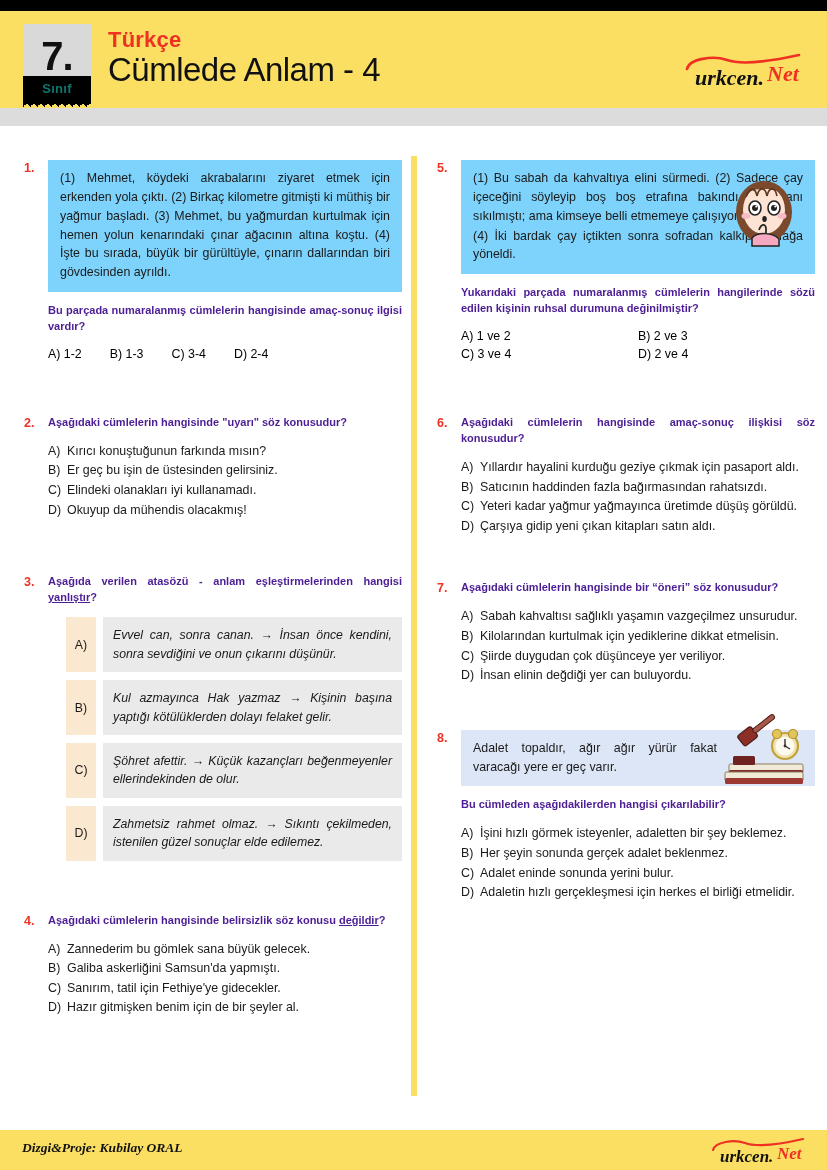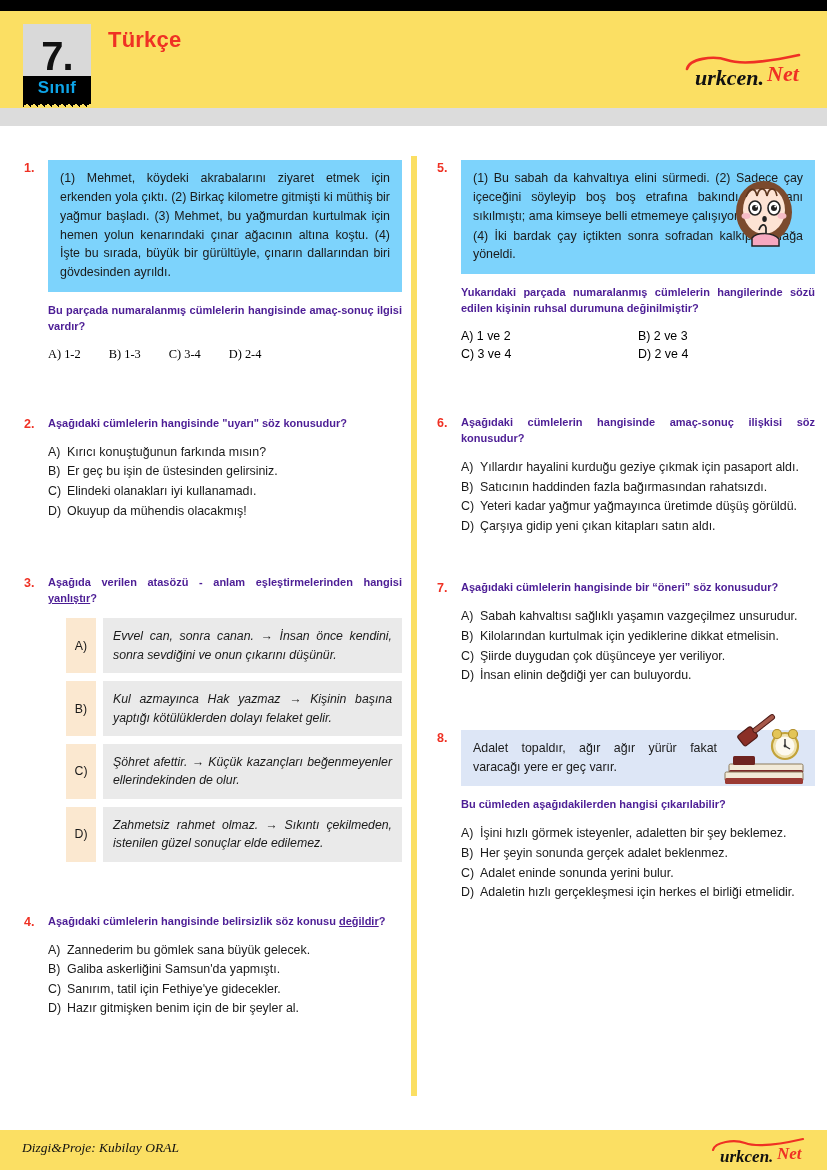--- a/index.html
+++ b/index.html
@@ -26,21 +26,21 @@
     position: relative;
   }
   .grade-num {
     font-size: 40px; font-weight: 700; line-height: 0.95;
     color: #111; letter-spacing: -1px; padding-bottom: 1px;
   }
   .grade-bottom {
     background: #000; width: 68px; height: 24px;
     display: flex; align-items: center; justify-content: center;
   }
-  .grade-label { color: #0ea5e9; font-size: 17px; font-weight: 600; letter-spacing: .3px; }
+  .grade-label { color: #0f766e; font-size: 13px; font-weight: 600; letter-spacing: .3px; }
   .zigzag {
     width: 68px; height: 7px;
     background:
       linear-gradient(135deg, #000 50%, transparent 50%) 0 0/7px 7px repeat-x,
       linear-gradient(225deg, #000 50%, transparent 50%) 0 0/7px 7px repeat-x;
   }
   .title-wrap { position: absolute; left: 108px; top: 18px; }
   .subject {
     color: #ef3124; font-size: 22px; font-weight: 700; line-height: 1;
     letter-spacing: .2px; margin-bottom: 2px;
@@ -91,21 +91,21 @@
 
   .opts { margin-top: 11px; }
   .opt {
     font-size: 12.4px; line-height: 1.5; color: #1a1a1a;
     display: flex; margin-bottom: 1px;
   }
   .opt .letter { flex: 0 0 auto; width: 19px; }
   .opt .txt { flex: 1 1 auto; text-align: justify; }
 
   .opts-inline { margin-top: 12px; display: flex; font-size: 12.4px; }
-  .opts-inline span { margin-right: 28px; font-family: Liberation Serif, serif; }
+  .opts-inline span { margin-right: 28px; }
 
   .opts-grid {
     margin-top: 12px; display: grid;
     grid-template-columns: 1fr 1fr; row-gap: 4px;
     font-size: 12.4px;
   }
 
   
   .prov-table { margin-top: 11px; margin-left: 18px; }
   .prov-row { display: flex; margin-bottom: 8px; }
@@ -132,21 +132,21 @@
   }
 
   
   .footer {
     position: absolute; bottom: 0; left: 0; width: 827px; height: 40px;
     background: #fbdf63;
   }
   .footer-credit {
     position: absolute; left: 22px; top: 10px;
     font-family: "Liberation Serif", serif;
-    font-style: italic; font-weight: 400;
+    font-style: italic; font-weight: 700;
     font-size: 13.5px; color: #111;
   }
   .footer-logo { position: absolute; right: 16px; top: 5px; width: 104px; height: 32px; }
 </style>
 </head>
 <body>
 
 <div class="page">
 
   <div class="topbar"></div>
@@ -157,20 +157,21 @@
         <span class="grade-num">7.</span>
       </div>
       <div class="grade-bottom">
         <span class="grade-label">Sınıf</span>
       </div>
       <div class="zigzag"></div>
     </div>
 
     <div class="title-wrap">
       <div class="subject">Türkçe</div>
+      <div class="maintitle">Cümlede Anlam - 4</div>
     </div>
 
     <div class="logo">
       <svg viewBox="0 0 130 44" width="130" height="44" aria-hidden="true">
         <path d="M8 20 C10 10, 34 6, 48 11 C62 16, 88 13, 120 6" stroke="#ef3124" stroke-width="2.6" fill="none" stroke-linecap="round"></path>
         <text x="16" y="36" font-family="Liberation Serif, serif" font-style="italic" font-weight="700" font-size="22" fill="#111">urkcen.</text>
         <text x="88" y="32" font-family="Liberation Serif, serif" font-style="italic" font-weight="700" font-size="22" fill="#ef3124">Net</text>
       </svg>
     </div>
   </div>

